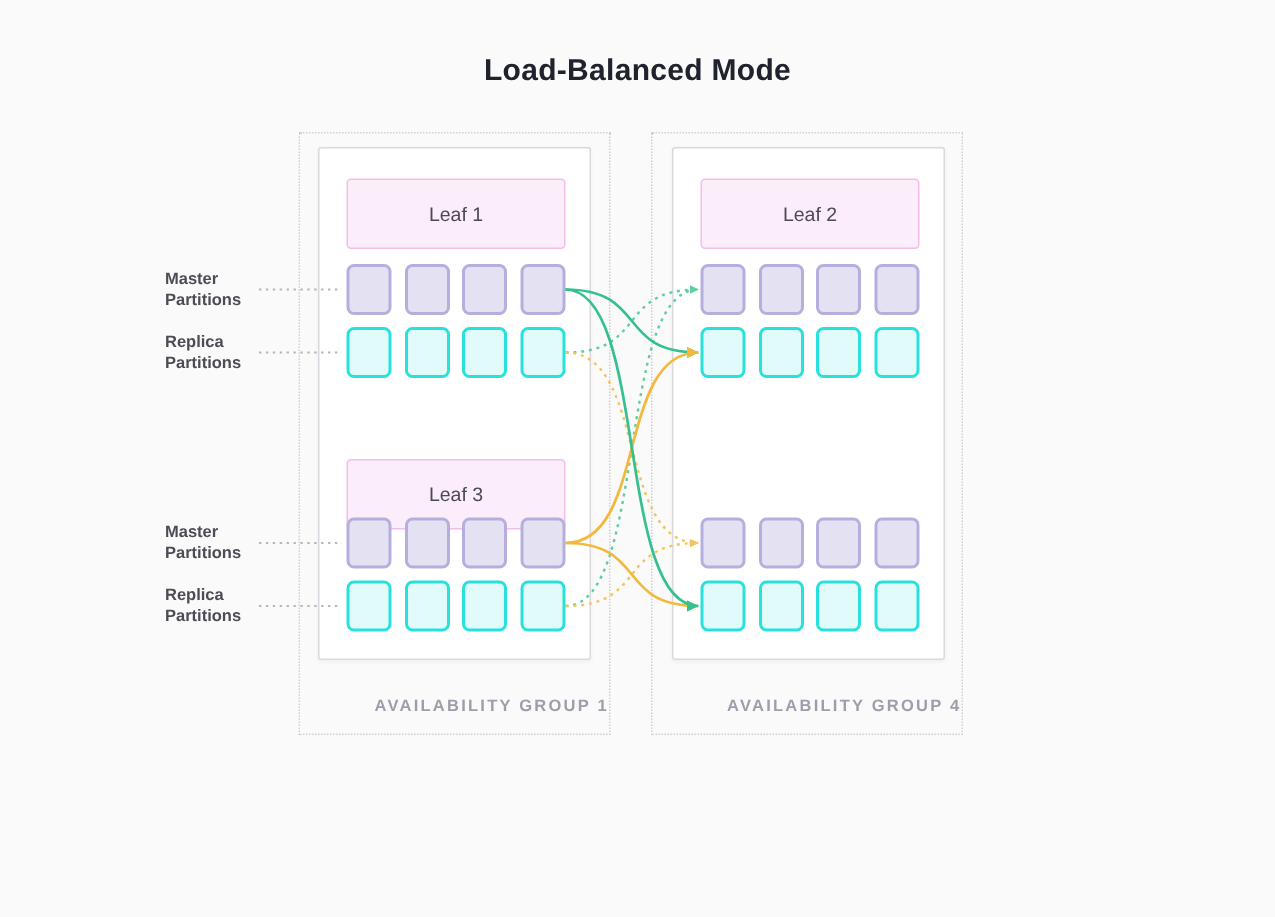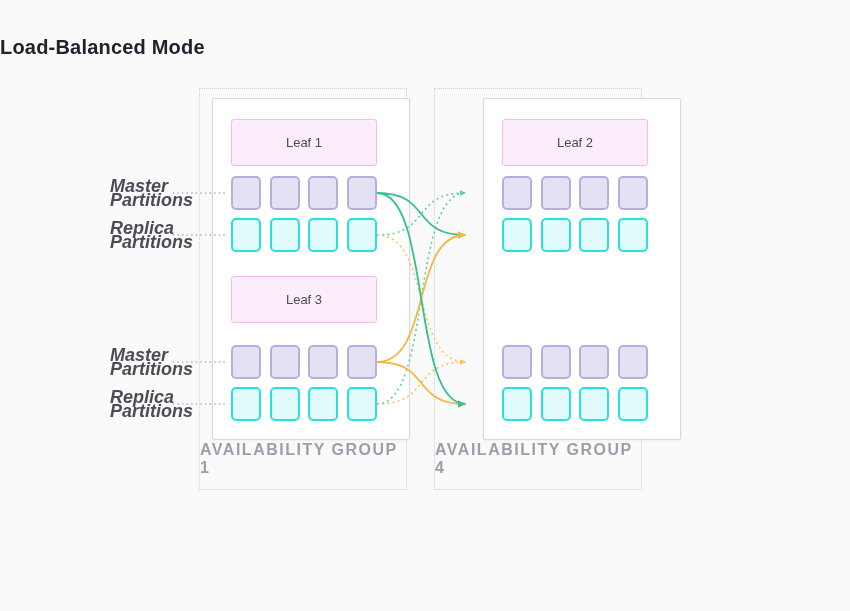--- a/index.html
+++ b/index.html
@@ -11,45 +11,45 @@
     --master-bg:#e4e1f3; --master-border:#b6afdd;
     --replica-bg:#e1fbfa; --replica-border:#29e1db;
     --card-border:#d9d9e0; --dashed-border:#cfcfd4;
     --label-text:#4c4c56; --group-label-text:#9d9dac;
   }
   *{margin:0;padding:0;box-sizing:border-box;}
   html,body{width:850px;height:611px;overflow:hidden;}
   body{background:var(--page-bg);font-family:"Liberation Sans",sans-serif;position:relative;}
   .page{position:absolute;left:0;top:0;width:850px;height:611px;}
 
-  .title{position:absolute;top:36px;left:0;width:850px;text-align:left;
+  .title{position:absolute;top:36px;left:0;width:850px;text-align:center;
     font-size:20px;font-weight:700;color:var(--title-text);letter-spacing:.2px;}
 
   .ag{position:absolute;top:88px;width:208px;height:402px;border:1px dotted var(--dashed-border);}
   .ag1{left:199px;} .ag2{left:434px;}
-  .ag-label{position:absolute;bottom:12px;left:0;width:100%;text-align:left;
-    font-size:16px;font-weight:700;letter-spacing:1.5px;color:var(--group-label-text);}
+  .ag-label{position:absolute;bottom:12px;left:0;width:100%;text-align:right;
+    font-size:11px;font-weight:700;letter-spacing:1.5px;color:var(--group-label-text);}
 
-  .card{position:absolute;top:98px;width:198px;height:342px;background:#fff;
+  .card{position:absolute;top:98px;width:182px;height:342px;background:#fff;
     border:1px solid var(--card-border);border-radius:2px;box-shadow:0 1px 3px rgba(40,40,60,.05);}
-  .card1{left:212px;} .card2{left:448px;margin-left:35px;}
+  .card1{left:212px;} .card2{left:448px;}
 
   .leaf{position:absolute;left:18px;width:146px;height:47px;background:var(--leaf-bg);
     border:1px solid var(--leaf-border);border-radius:3px;display:flex;align-items:center;
     justify-content:center;font-size:13px;color:var(--leaf-text);}
-  .leaf.t{top:20px;} .leaf.b{top:177px;}
+  .leaf.t{top:20px;} .leaf.b{top:207px;}
 
   .prow{position:absolute;left:18px;width:146px;height:34px;display:flex;justify-content:space-between;}
   .prow.m1{top:77px;} .prow.r1{top:119px;} .prow.m2{top:246px;} .prow.r2{top:288px;}
   .sq{width:30px;height:34px;border-radius:5px;}
   .sq.master{background:var(--master-bg);border:2px solid var(--master-border);}
   .sq.replica{background:var(--replica-bg);border:2px solid var(--replica-border);}
 
-  .side-label{position:absolute;left:110px;font-size:18px;font-weight:700;line-height:14px;
-    color:var(--label-text);font-style:italic;}
+  .side-label{position:absolute;left:110px;font-size:11px;font-weight:700;line-height:14px;
+    color:var(--label-text);}
   .sl0{top:179px;} .sl1{top:221px;} .sl2{top:348px;} .sl3{top:390px;}
 
   #connector-svg{position:absolute;left:0;top:0;width:850px;height:611px;pointer-events:none;}
 </style>
 </head>
 <body>
 
 <div class="page">
 
   <div class="title">Load-Balanced Mode</div>

